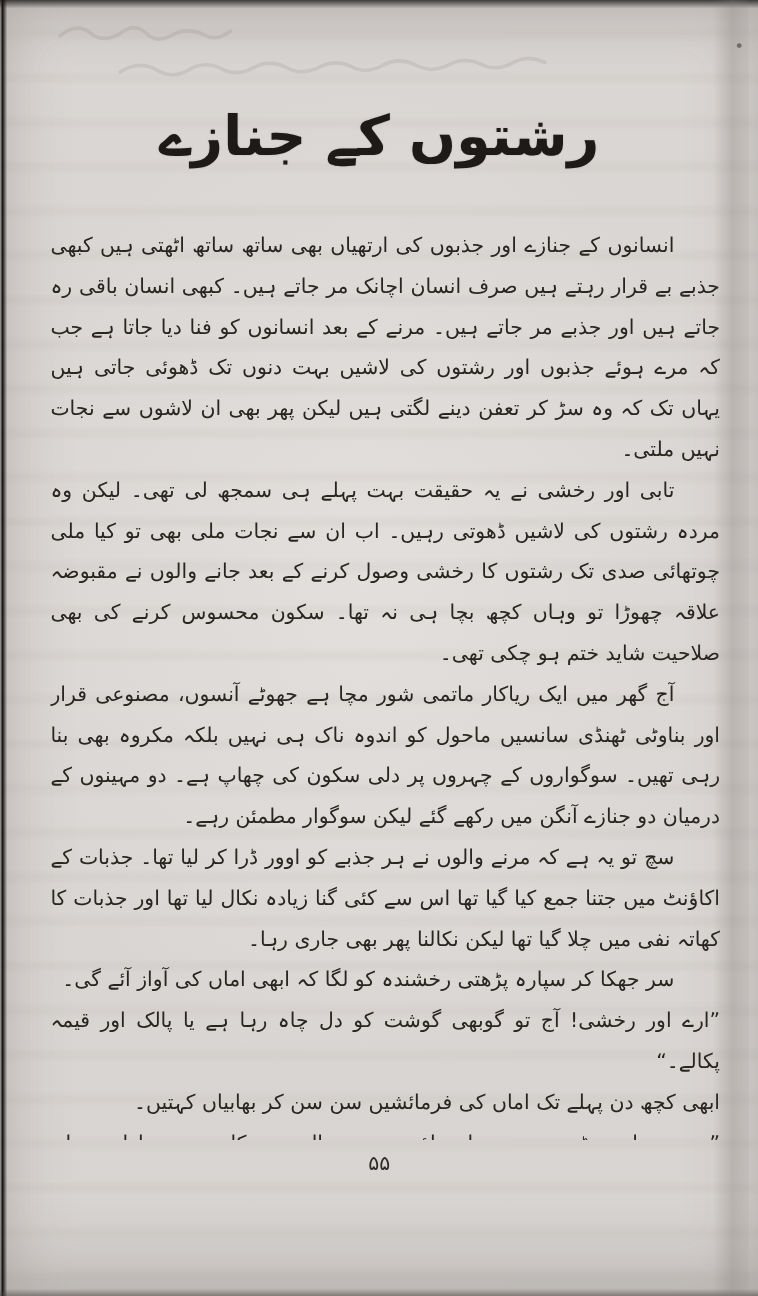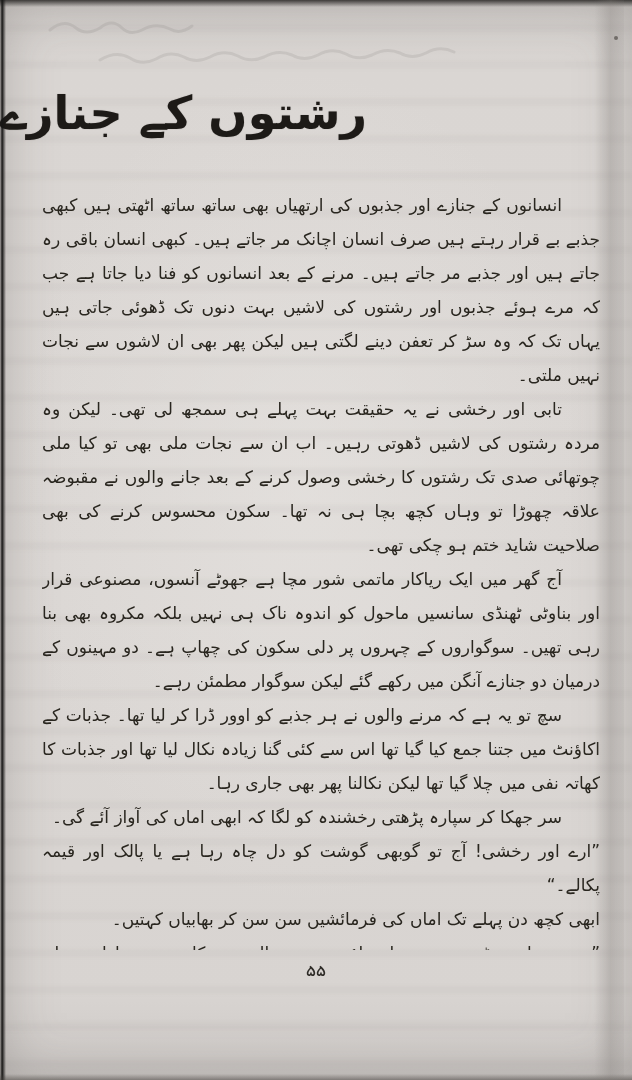--- a/index.html
+++ b/index.html
@@ -31,38 +31,38 @@
   .ghost-lines{position:absolute;inset:0;opacity:.5;filter:blur(1.2px);pointer-events:none;
     background:repeating-linear-gradient(180deg,
       rgba(150,145,141,0) 0px, rgba(150,145,141,0) 22px,
       rgba(150,145,141,.14) 26px, rgba(150,145,141,.14) 30px,
       rgba(150,145,141,0) 34px, rgba(150,145,141,0) 37px);}
   .ghost-handwriting{position:absolute;top:8px;left:40px;pointer-events:none;opacity:.55;filter:blur(.6px);}
   .speck{position:absolute;top:36px;right:14px;width:4px;height:4px;border-radius:50%;background:#56524e;opacity:.8;}
   
   .title{
     position:absolute;top:86px;left:0;right:0;
-    margin:0;text-align:left;direction:rtl;
+    margin:0;text-align:center;direction:rtl;
     font-size:46px;font-weight:bold;color:#1d1a17;
     letter-spacing:1px;
     text-shadow:0 0 1px rgba(29,26,23,.35);
   }
   
   .body-text{
     position:absolute;top:188px;right:32px;left:42px;height:762px;
     overflow:hidden;
     direction:rtl;text-align:justify;
     font-size:17px;line-height:34px;color:#29261f;
   }
   .para{margin:0;}
   .para.indent{text-indent:38px;}
   .page-number{
     position:absolute;top:960px;left:0;right:0;
     text-align:center;direction:rtl;
-    font-size:17px;color:#2e2b27;letter-spacing:2px;font-family:Liberation Serif, serif;
+    font-size:17px;color:#2e2b27;letter-spacing:2px;
   }
 </style>
 </head>
 <body>
 
 <div class="page">
 
   <div class="ghost-lines"></div>
 
   <svg class="ghost-handwriting" width="520" height="70" viewBox="0 0 520 70">

